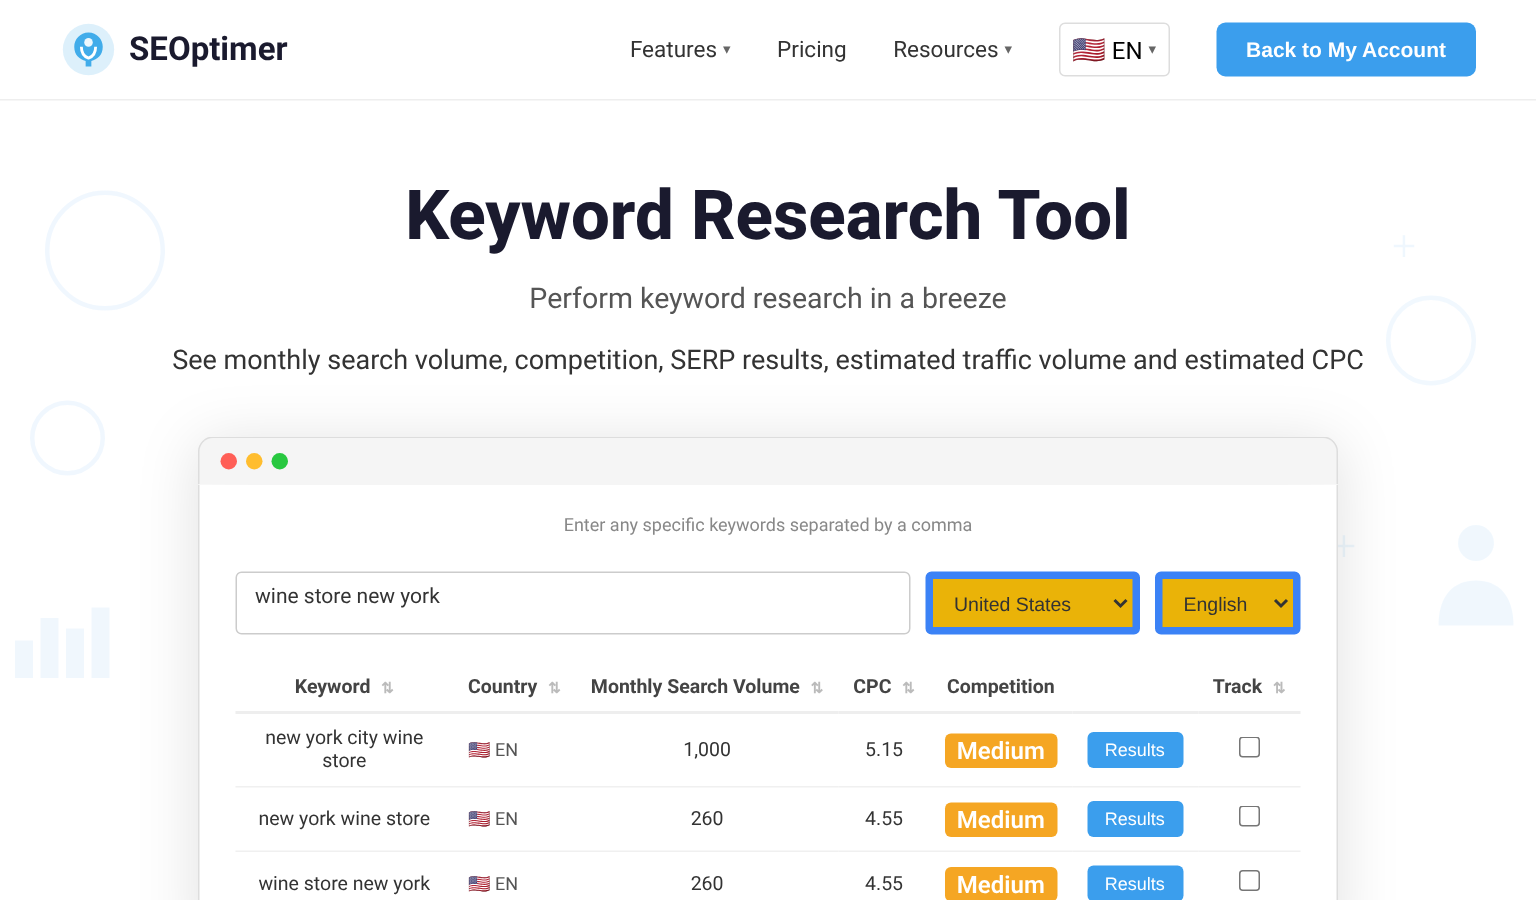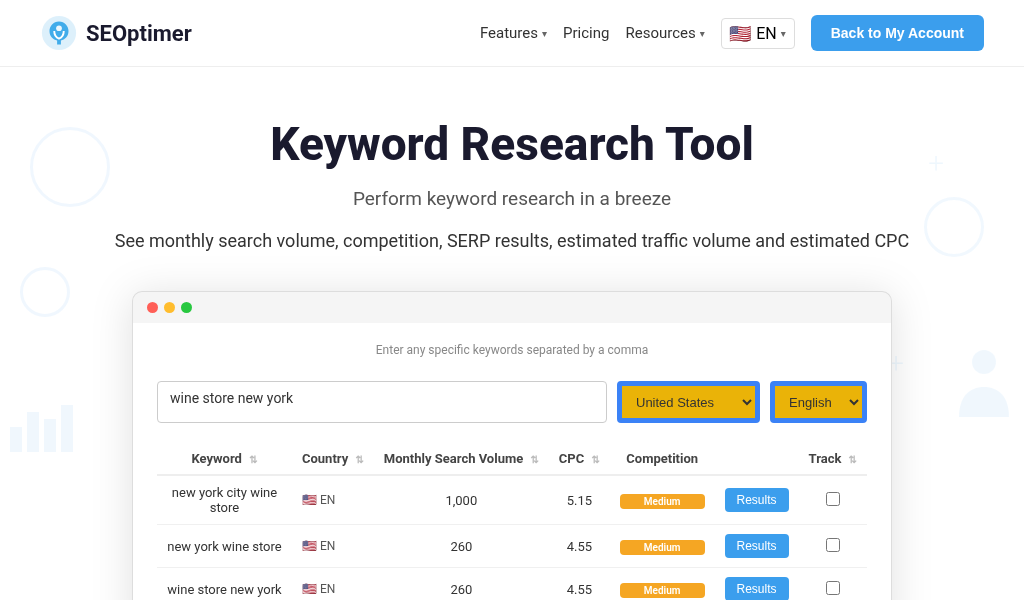--- a/index.html
+++ b/index.html
@@ -7,21 +7,21 @@
 
     
     nav {
       display: flex; align-items: center; justify-content: space-between;
       padding: 14px 40px; border-bottom: 1px solid #eee; background: #fff;
       position: relative; z-index: 10;
     }
     .nav-logo { display: flex; align-items: center; gap: 8px; text-decoration: none; }
     .nav-logo-icon { width: 38px; height: 38px; }
     .nav-logo-text { font-size: 22px; font-weight: 700; color: #1a1a2e; }
-    .nav-links { display: flex; align-items: center; gap: 16px; }
+    .nav-links { display: flex; gap: 31px; }
     .nav-link { font-size: 15px; color: #333; text-decoration: none; cursor: pointer; display: flex; align-items: center; gap: 4px; }
     .nav-caret { font-size: 10px; color: #666; }
     .nav-flag { display: flex; align-items: center; gap: 4px; cursor: pointer; border: 1px solid #ddd; border-radius: 4px; padding: 4px 8px; }
     .flag-emoji { font-size: 18px; }
     .back-btn {
       background: #3b9eed; color: #fff; border: none; border-radius: 6px;
       padding: 10px 20px; font-size: 14px; font-weight: 600; cursor: pointer;
     }
 
     
@@ -72,21 +72,21 @@
     .results-table { width: 100%; border-collapse: collapse; font-size: 13px; }
     .results-table th {
       text-align: center; padding: 8px 10px; color: #444; font-weight: 700;
       border-bottom: 2px solid #eee; white-space: nowrap;
     }
     .results-table th .sort-icon { color: #bbb; margin-left: 4px; font-size: 10px; }
     .results-table td { padding: 9px 10px; border-bottom: 1px solid #f0f0f0; color: #333; }
     .flag-cell { display: flex; align-items: center; gap: 4px; font-size: 12px; color: #555; }
     .badge-medium {
       background: #f5a623; color: #fff; border-radius: 4px;
-      padding: 2px 24px; font-size: 10px; font-weight: 600; margin-top: 47px;
+      padding: 2px 8px; font-size: 16px; font-weight: 600; margin-top: 47px;
     }
     .results-btn {
       background: #3b9eed; color: #fff; border: none; border-radius: 4px;
       padding: 5px 12px; font-size: 12px; cursor: pointer; font-weight: 500;
     }
     .track-checkbox { width: 14px; height: 14px; cursor: pointer; }
 
     
     .bg-shapes { position: absolute; top: 0; left: 0; width: 100%; height: 100%; pointer-events: none; overflow: hidden; z-index: 0; }
     .hero { position: relative; }

